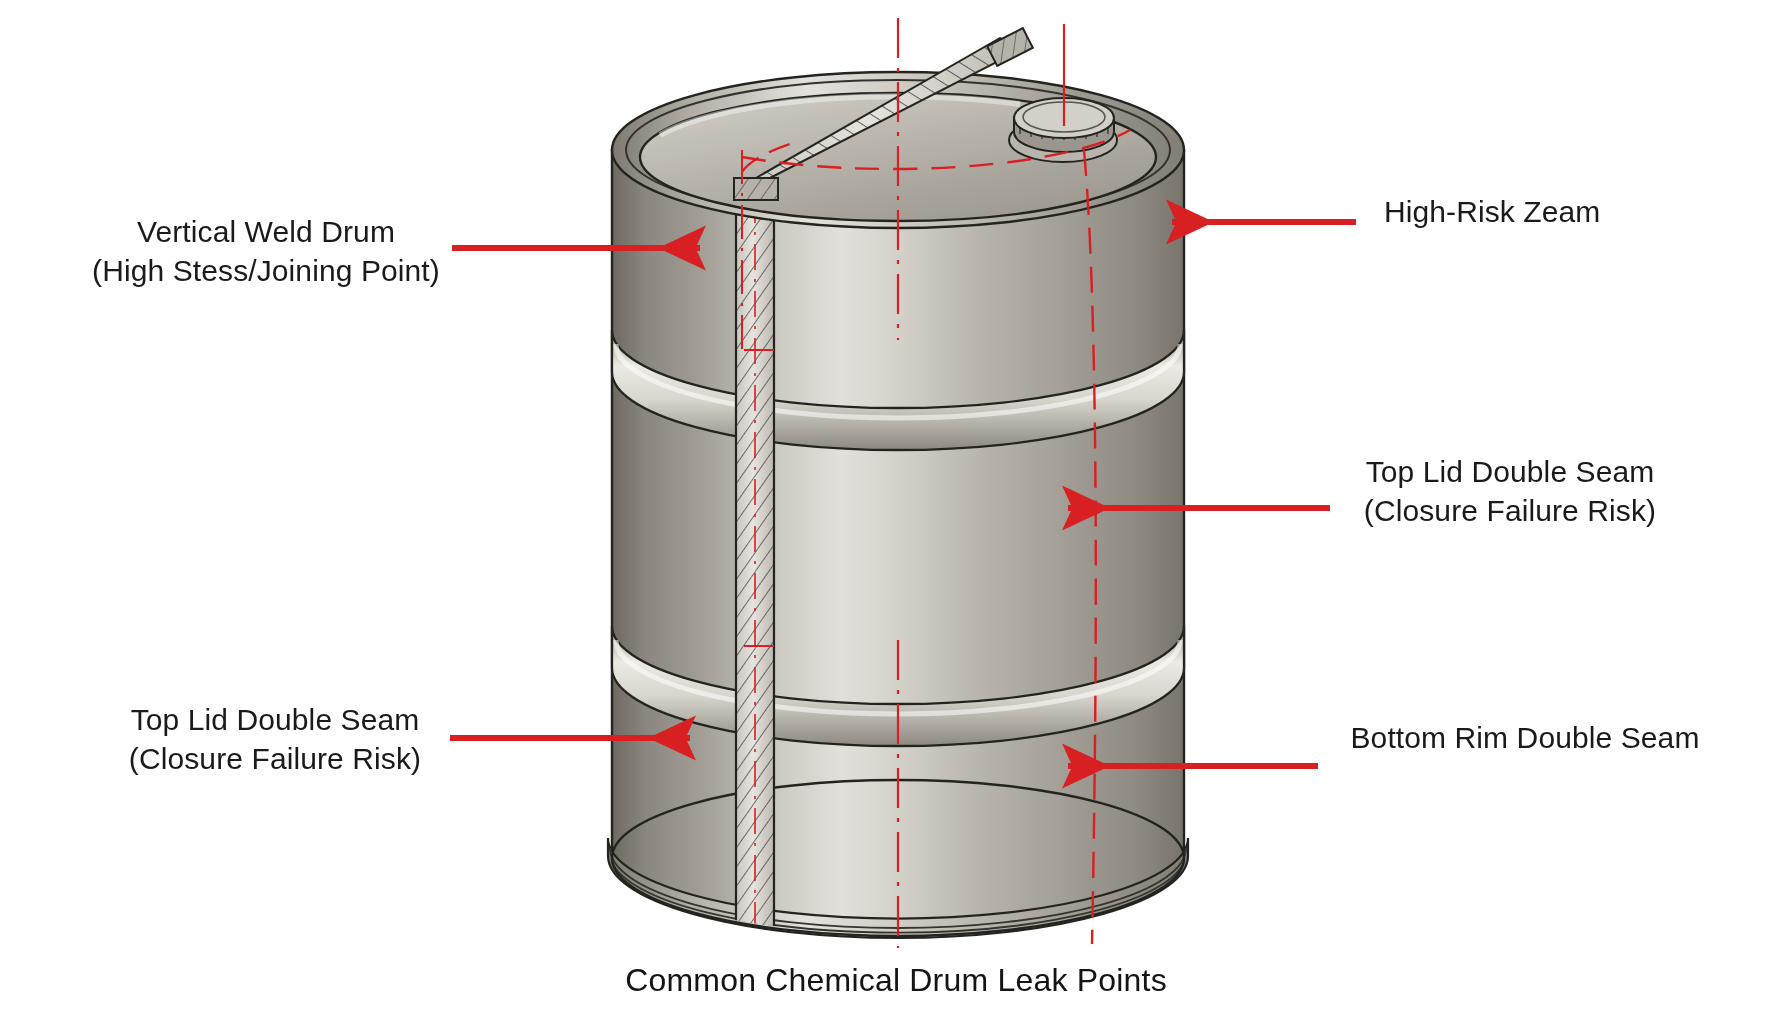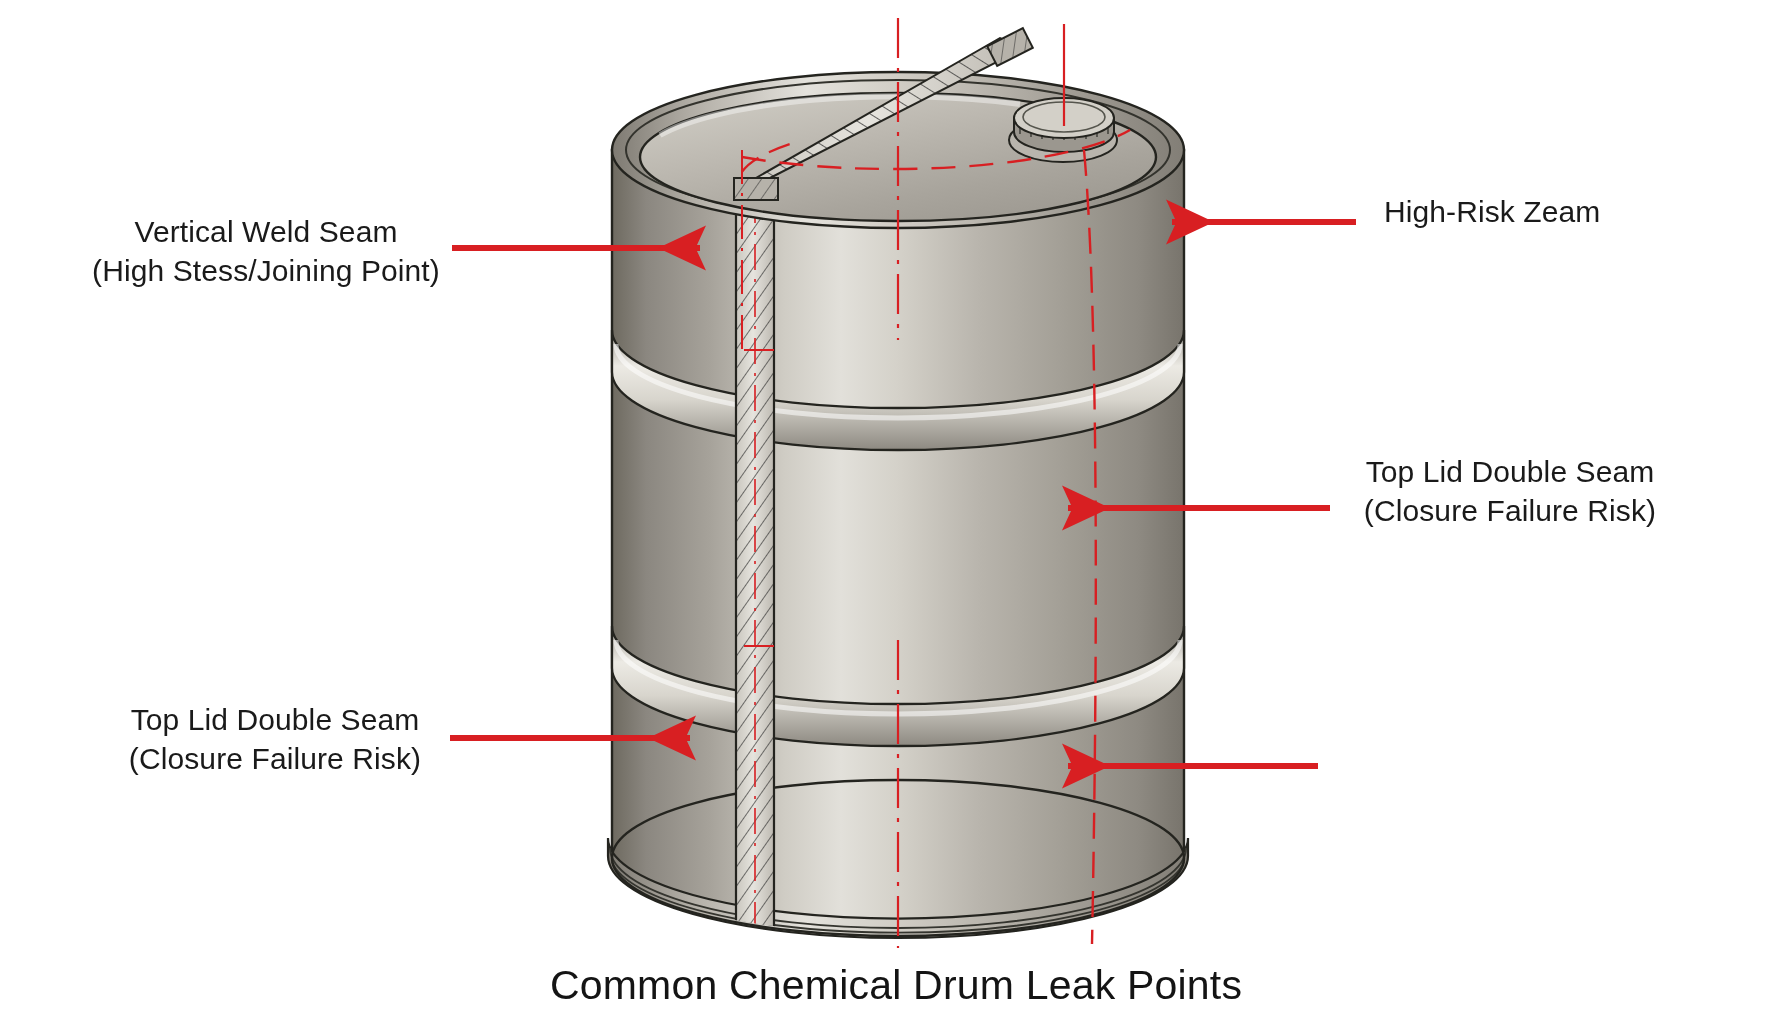--- a/index.html
+++ b/index.html
@@ -34,21 +34,21 @@
   #c-high-risk     { left: 1372px; top: 192px; width: 260px; text-align: left; margin-left: 12px; }
   #c-top-lid-right { left: 1340px; top: 452px; width: 340px; }
   #c-top-lid-left  { left: 110px;  top: 700px; width: 330px; }
   #c-bottom-rim    { left: 1330px; top: 718px; width: 390px; }
 
   #caption {
     position: absolute;
     left: 0; top: 962px;
     width: 1792px;
     text-align: center;
-    font-size: 41px;
+    font-size: 32px;
     color: #141414;
     letter-spacing: 0.2px;
   }
 </style>
 </head>
 <body>
 
 <div id="stage">
 
   <svg id="drum-svg" width="1792" height="1024" viewBox="0 0 1792 1024">
@@ -199,35 +199,36 @@
     <g stroke="#d81f22" stroke-width="6" fill="none">
       <line x1="452" y1="248" x2="700" y2="248" marker-end="url(#arrowL)"></line>
       <line x1="1356" y1="222" x2="1172" y2="222" marker-end="url(#arrowL)"></line>
       <line x1="1330" y1="508" x2="1068" y2="508" marker-end="url(#arrowL)"></line>
       <line x1="450" y1="738" x2="690" y2="738" marker-end="url(#arrowL)"></line>
       <line x1="1318" y1="766" x2="1068" y2="766" marker-end="url(#arrowL)"></line>
     </g>
   </svg>
 
   <div class="callout left" id="c-vertical-weld">
-    <span>Vertical Weld Seam</span>
+    <span>Vertical Weld Drum</span>
     <span class="sub">(High Stess/Joining Point)</span>
   </div>
 
   <div class="callout right" id="c-high-risk">
     <span>High-Risk Zeam</span>
   </div>
 
   <div class="callout right" id="c-top-lid-right">
     <span>Top Lid Double Seam</span>
     <span class="sub">(Closure Failure Risk)</span>
   </div>
 
   <div class="callout left" id="c-top-lid-left">
     <span>Top Lid Double Seam</span>
     <span class="sub">(Closure Failure Risk)</span>
   </div>
 
   <div class="callout right" id="c-bottom-rim">
+    <span>Bottom Rim Double Seam</span>
   </div>
 
   <div id="caption">Common Chemical Drum Leak Points</div>
 </div>
 
 </body></html>

